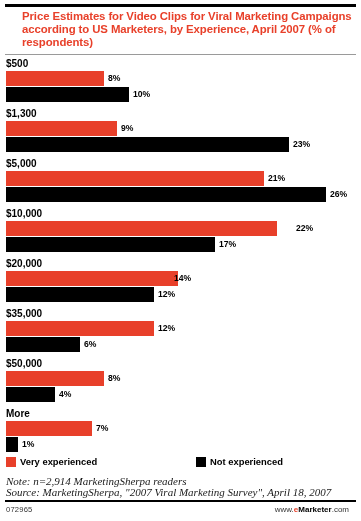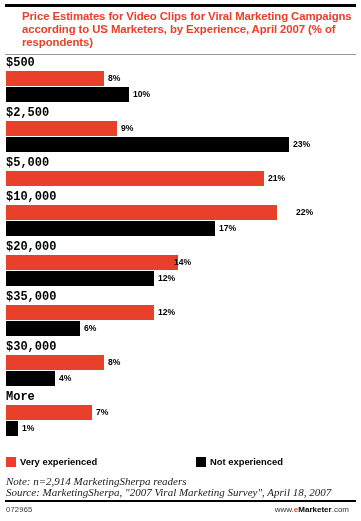--- a/index.html
+++ b/index.html
@@ -57,22 +57,22 @@
     position: absolute;
     left: 0;
     top: 58px;
     width: 361px;
   }
   .group {
     position: relative;
     margin-bottom: 6px;
   }
   .group-label {
-    font-family: Liberation Mono, monospace;
-    font-size: 12px;
+    font-family: Liberation Sans, sans-serif;
+    font-size: 10px;
     font-weight: bold;
     color: #000000;
     line-height: 11px;
     padding-left: 6px;
     margin-bottom: 2px;
   }
   .bar-row {
     position: relative;
     height: 15px;
     margin-bottom: 1px;
@@ -199,36 +199,40 @@
         <div class="bar-row">
           <div class="bar red" style="width: 98px;"></div>
           <div class="bar-value" style="left: 108px;">8%</div>
         </div>
         <div class="bar-row">
           <div class="bar black" style="width: 123px;"></div>
           <div class="bar-value" style="left: 133px;">10%</div>
         </div>
       </div>
       <div class="group">
-        <div class="group-label">$2,500</div>
+        <div class="group-label">$1,300</div>
         <div class="bar-row">
           <div class="bar red" style="width: 111px;"></div>
           <div class="bar-value" style="left: 121px;">9%</div>
         </div>
         <div class="bar-row">
           <div class="bar black" style="width: 283px;"></div>
           <div class="bar-value" style="left: 293px;">23%</div>
         </div>
       </div>
       <div class="group">
         <div class="group-label">$5,000</div>
         <div class="bar-row">
           <div class="bar red" style="width: 258px;"></div>
           <div class="bar-value" style="left: 268px;">21%</div>
         </div>
+        <div class="bar-row">
+          <div class="bar black" style="width: 320px;"></div>
+          <div class="bar-value" style="left: 330px;">26%</div>
+        </div>
       </div>
       <div class="group">
         <div class="group-label">$10,000</div>
         <div class="bar-row">
           <div class="bar red" style="width: 271px;"></div>
           <div class="bar-value" style="left: 296px; text-align: right;">22%</div>
         </div>
         <div class="bar-row">
           <div class="bar black" style="width: 209px;"></div>
           <div class="bar-value" style="left: 219px;">17%</div>
@@ -250,21 +254,21 @@
         <div class="bar-row">
           <div class="bar red" style="width: 148px;"></div>
           <div class="bar-value" style="left: 158px;">12%</div>
         </div>
         <div class="bar-row">
           <div class="bar black" style="width: 74px;"></div>
           <div class="bar-value" style="left: 84px;">6%</div>
         </div>
       </div>
       <div class="group">
-        <div class="group-label">$30,000</div>
+        <div class="group-label">$50,000</div>
         <div class="bar-row">
           <div class="bar red" style="width: 98px;"></div>
           <div class="bar-value" style="left: 108px;">8%</div>
         </div>
         <div class="bar-row">
           <div class="bar black" style="width: 49px;"></div>
           <div class="bar-value" style="left: 59px;">4%</div>
         </div>
       </div>
       <div class="group">

